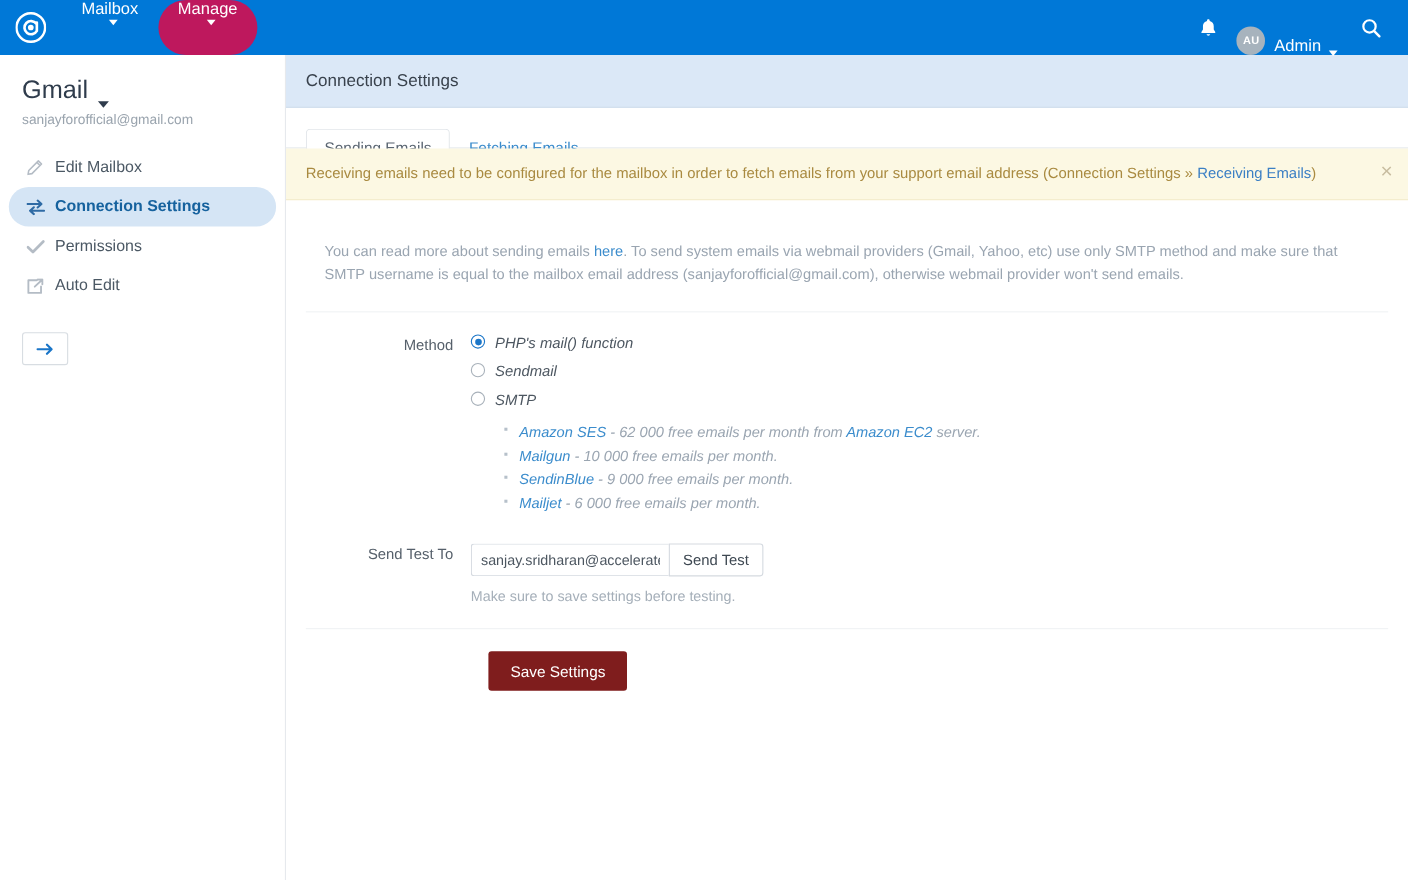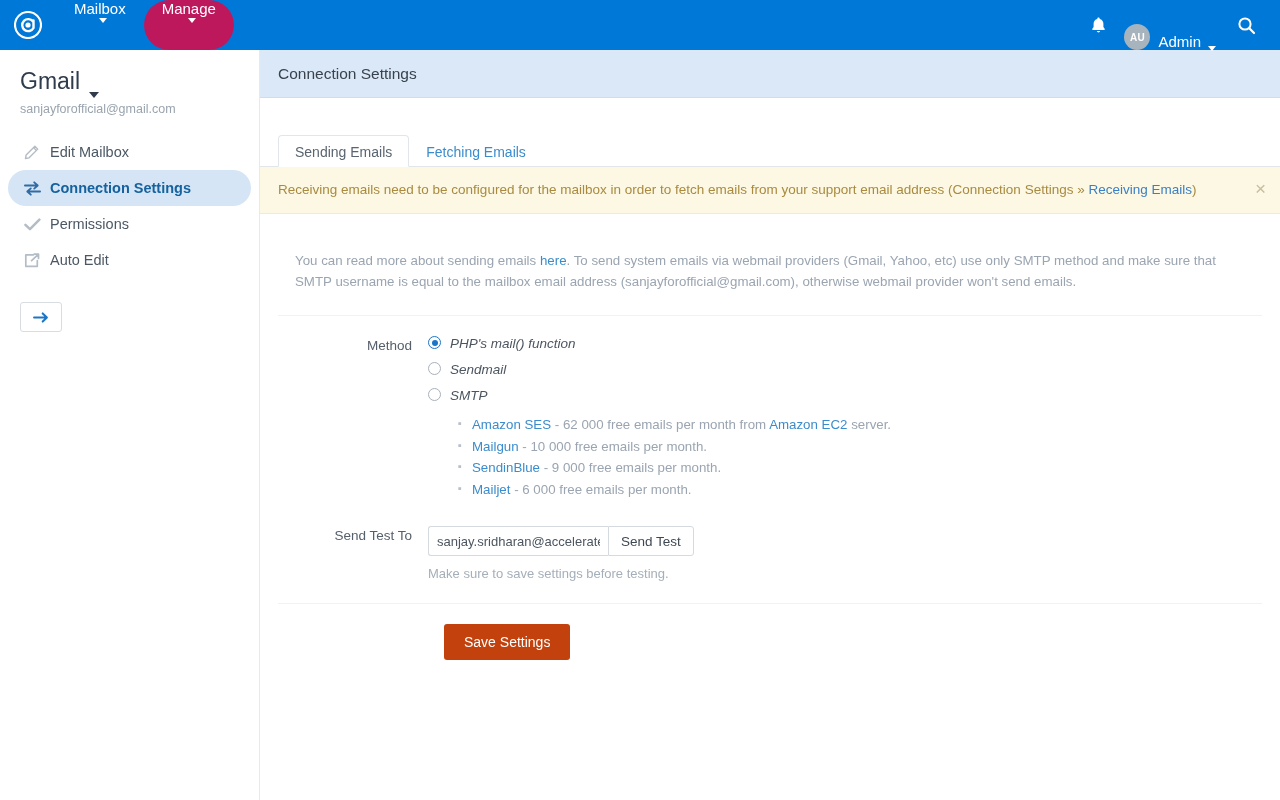--- a/index.html
+++ b/index.html
@@ -130,24 +130,24 @@
     background: #dbe8f7;
     height: 48px;
     display: flex; align-items: center;
     padding: 0 0 0 18px;
     border-bottom: 1px solid #cfdcec;
   }
   .page-title { font-size: 15.5px; color: #39424d; }
 
   .tabs {
     display: flex;
-    padding: 36px 0 0 18px;
+    padding: 18px 0 0 18px;
     border-bottom: 1px solid #e2e6ea;
     position: relative;
-    height: 69px;
+    height: 37px;
     text-align: center;
   }
   .tab {
     padding: 8px 16px 9px 16px;
     font-size: 14px;
     color: #3b8ccc;
     cursor: pointer;
     border: 1px solid transparent;
     border-radius: 4px 4px 0 0;
     position: relative;
@@ -218,20 +218,21 @@
   }
   .radio-label { font-size: 13.5px; color: #4c5660; }
 
   .provider-list { margin: 9px 0 0 30px; }
   .provider-item {
     font-size: 13.3px; color: #9aa5b1;
     line-height: 21.5px;
     list-style: none;
     position: relative;
     padding-left: 14px;
+    font-style: italic;
   }
   .provider-item::before {
     content: "▪"; position: absolute; left: 0; top: -1px;
     color: #b6c0ca; font-size: 11px;
   }
   .provider-item a { color: #3b8ccc; text-decoration: none; }
 
   .input-group { display: flex; }
   .text-input {
     width: 180px; height: 30px;
@@ -254,21 +255,21 @@
     font-size: 13.5px;
     color: #3e4852;
     cursor: pointer;
     font-family: "Liberation Sans", sans-serif;
   }
   .help-text {
     font-size: 13px; color: #a5afb9; padding-top: 10px;
   }
 
   .btn-primary {
-    background: #c2410c;
+    background: #7f1d1d;
     border: none;
     color: #fff;
     font-size: 14px;
     padding: 10px 20px;
     border-radius: 3px;
     cursor: pointer;
     font-family: "Liberation Sans", sans-serif;
     text-align: center;
   }
   .actions { padding: 20px 0 0 150px; }

